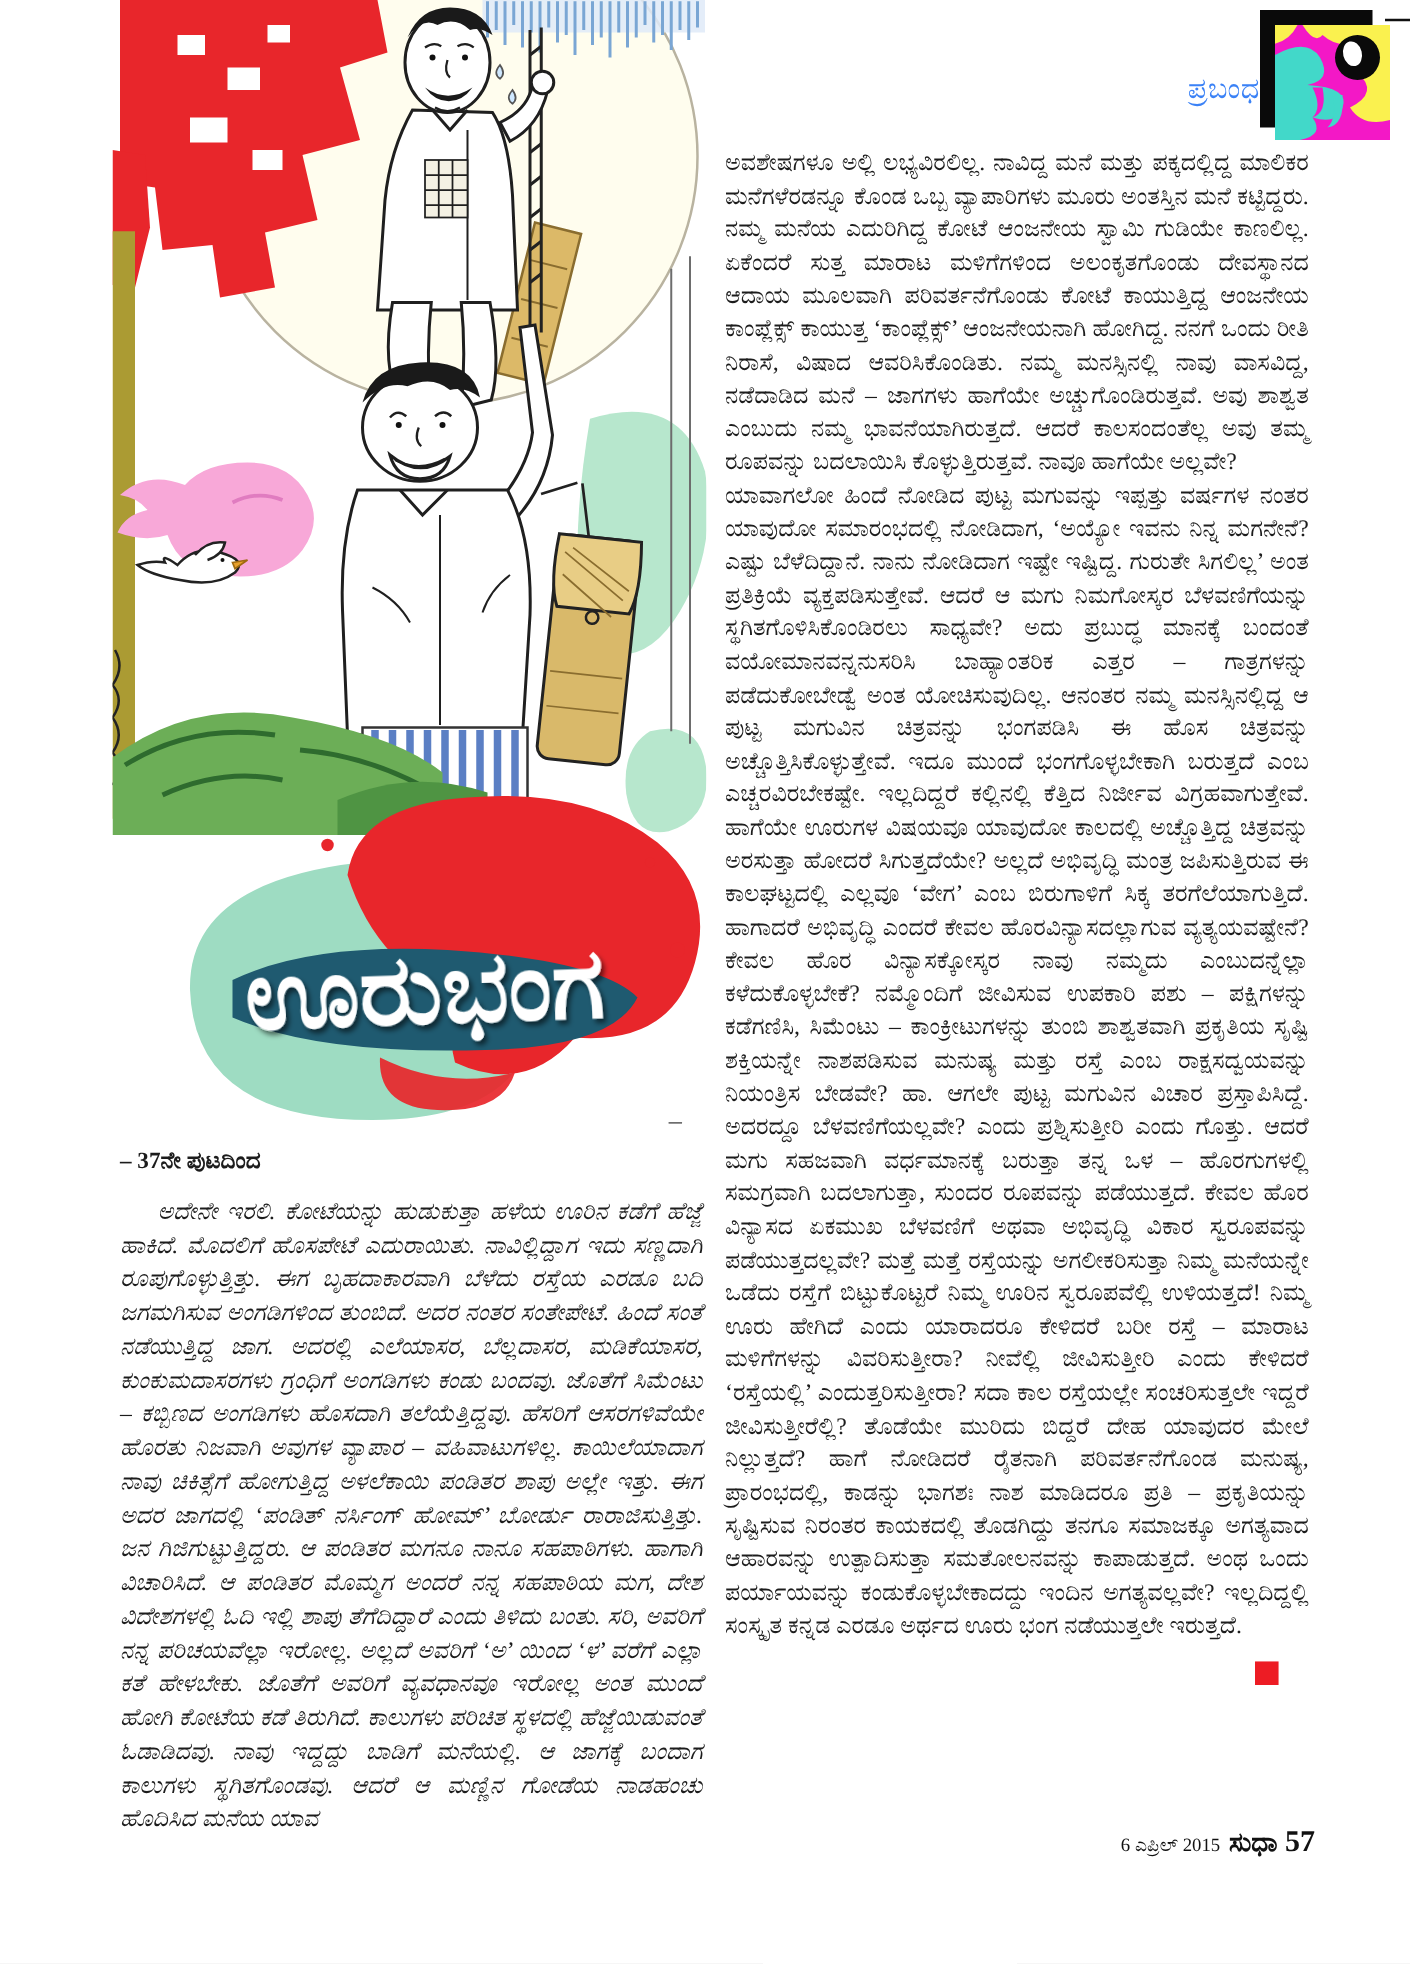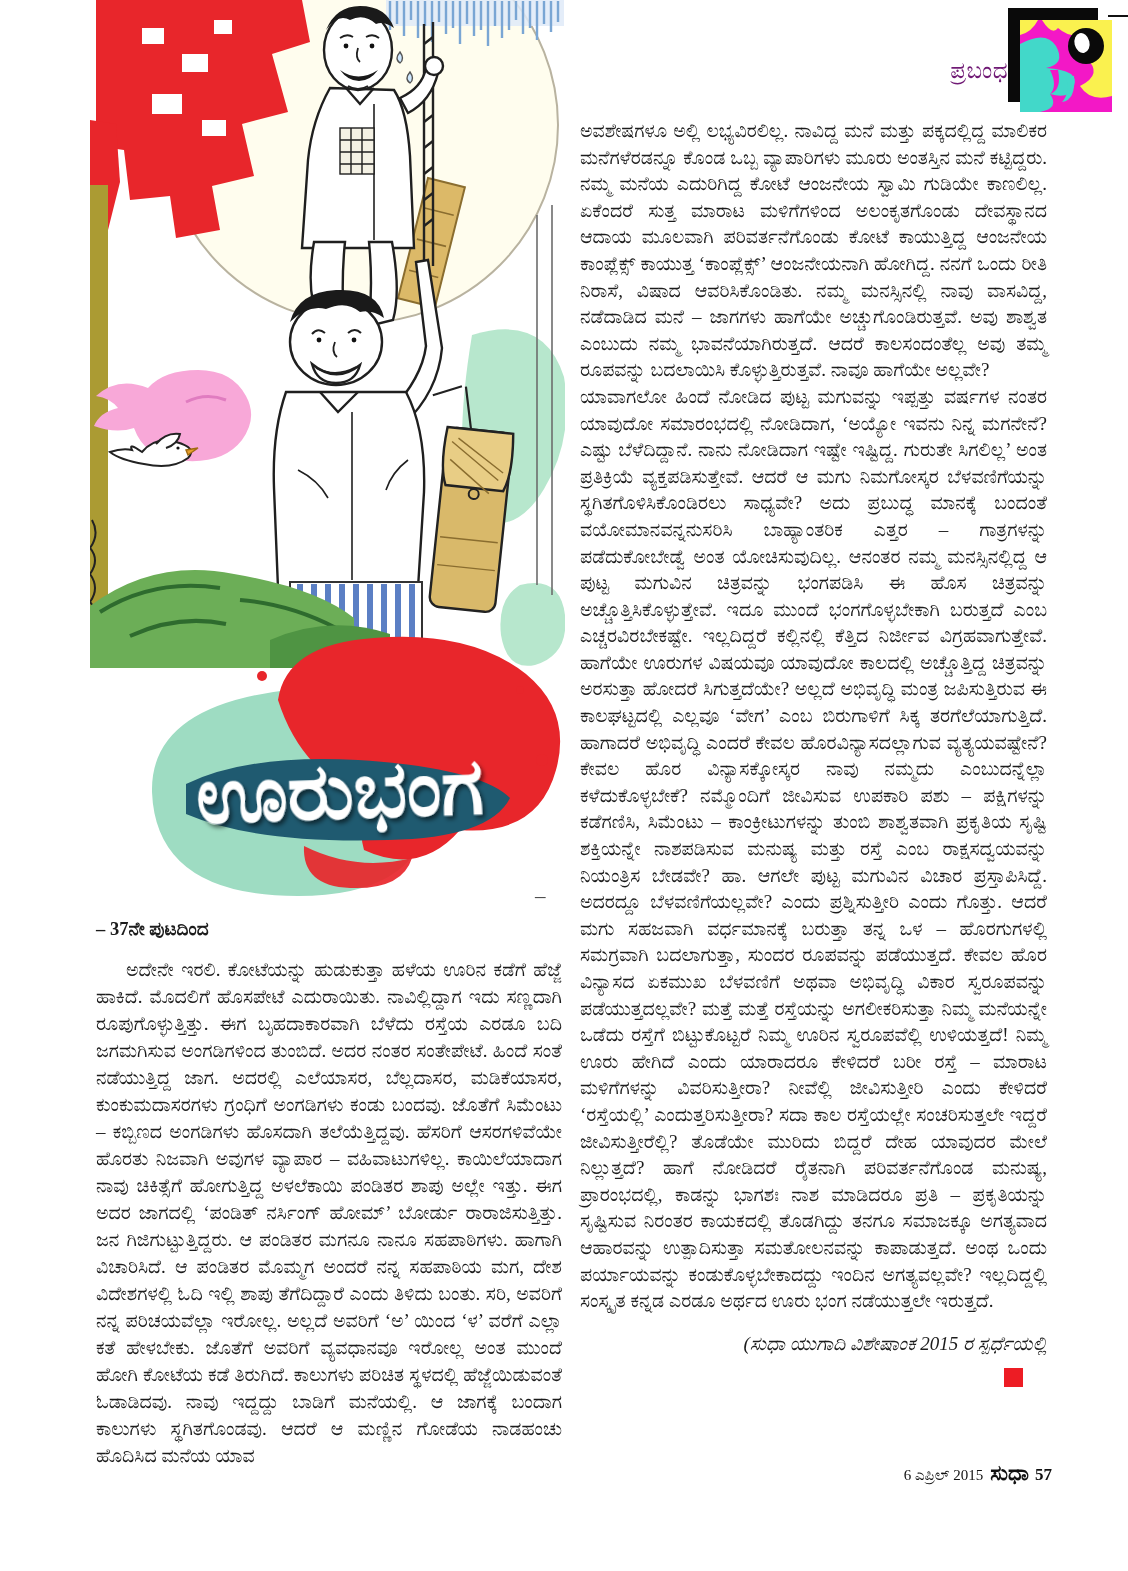--- a/index.html
+++ b/index.html
@@ -4,42 +4,42 @@
 <style>
   html,body{margin:0;padding:0;background:#e9e9e9;}
   .page{
     position:relative;width:1128px;height:1571px;margin:0 auto;
     background:#ffffff;overflow:hidden;
     font-family:"Liberation Serif","DejaVu Serif",serif;color:#1c1c1c;
   }
   
   .category-label{
     position:absolute;left:938px;top:58px;width:70px;
-    font-size:23px;color:#701a75;letter-spacing:.5px;text-align:right;
+    font-size:23px;color:#3b82f6;letter-spacing:.5px;text-align:right;
   }
   .logo-box{position:absolute;left:1008px;top:8px;width:108px;height:104px;}
   .header-rule{position:absolute;left:1108px;top:15px;width:20px;height:2px;background:#111;}
   
   .illus{position:absolute;left:90px;top:0;width:475px;height:905px;}
   .dash-mark{position:absolute;left:535px;top:884px;font-size:21px;color:#444;}
   
   .col{position:absolute;width:467px;font-size:19px;line-height:27px;text-align:justify;}
   .left-col{left:96px;top:916px;width:466px;}
   .right-col{left:580px;top:118px;line-height:26.6px;}
   .cont-note{font-weight:bold;font-size:18.5px;margin-bottom:13px;text-align:left;}
   .para{margin:0;}
-  .para.indent{text-indent:30px;}
+  .para.indent{text-indent:30px;font-style:italic;}
   .credit{margin-top:14px;font-style:italic;text-align:right;font-size:19px;line-height:29px;}
   .credit .l2{padding-right:36px;}
   .endmark-row{height:22px;margin-top:10px;text-align:right;padding-right:24px;}
   .endmark-row svg{vertical-align:top;}
   
   .footer{position:absolute;top:1461px;right:76px;font-size:15px;color:#111;white-space:nowrap;}
   .footer .mag{font-weight:bold;font-size:21px;margin-left:7px;}
-  .footer .pg{font-weight:bold;font-size:17px;margin-left:6px;}
+  .footer .pg{font-weight:bold;font-size:24px;margin-left:6px;}
 </style>
 </head>
 <body>
 
 <div class="page">
 
   <div class="category-label">ಪ್ರಬಂಧ</div>
   <div class="header-rule"></div>
   <div class="logo-box">
     <svg width="108" height="104" viewBox="0 0 108 104">
@@ -192,21 +192,20 @@
 
   <div class="col left-col">
     <div class="cont-note">– 37ನೇ ಪುಟದಿಂದ</div>
     <p class="para indent">ಅದೇನೇ ಇರಲಿ. ಕೋಟೆಯನ್ನು ಹುಡುಕುತ್ತಾ ಹಳೆಯ ಊರಿನ ಕಡೆಗೆ ಹೆಜ್ಜೆ ಹಾಕಿದೆ. ಮೊದಲಿಗೆ ಹೊಸಪೇಟೆ ಎದುರಾಯಿತು. ನಾವಿಲ್ಲಿದ್ದಾಗ ಇದು ಸಣ್ಣದಾಗಿ ರೂಪುಗೊಳ್ಳುತ್ತಿತ್ತು. ಈಗ ಬೃಹದಾಕಾರವಾಗಿ ಬೆಳೆದು ರಸ್ತೆಯ ಎರಡೂ ಬದಿ ಜಗಮಗಿಸುವ ಅಂಗಡಿಗಳಿಂದ ತುಂಬಿದೆ. ಅದರ ನಂತರ ಸಂತೇಪೇಟೆ. ಹಿಂದೆ ಸಂತೆ ನಡೆಯುತ್ತಿದ್ದ ಜಾಗ. ಅದರಲ್ಲಿ ಎಲೆಯಾಸರ, ಬೆಲ್ಲದಾಸರ, ಮಡಿಕೆಯಾಸರ, ಕುಂಕುಮದಾಸರಗಳು ಗ್ರಂಧಿಗೆ ಅಂಗಡಿಗಳು ಕಂಡು ಬಂದವು. ಜೊತೆಗೆ ಸಿಮೆಂಟು – ಕಬ್ಬಿಣದ ಅಂಗಡಿಗಳು ಹೊಸದಾಗಿ ತಲೆಯೆತ್ತಿದ್ದವು. ಹೆಸರಿಗೆ ಆಸರಗಳಿವೆಯೇ ಹೊರತು ನಿಜವಾಗಿ ಅವುಗಳ ವ್ಯಾಪಾರ – ವಹಿವಾಟುಗಳಿಲ್ಲ. ಕಾಯಿಲೆಯಾದಾಗ ನಾವು ಚಿಕಿತ್ಸೆಗೆ ಹೋಗುತ್ತಿದ್ದ ಅಳಲೆಕಾಯಿ ಪಂಡಿತರ ಶಾಪು ಅಲ್ಲೇ ಇತ್ತು. ಈಗ ಅದರ ಜಾಗದಲ್ಲಿ ‘ಪಂಡಿತ್ ನರ್ಸಿಂಗ್ ಹೋಮ್’ ಬೋರ್ಡು ರಾರಾಜಿಸುತ್ತಿತ್ತು. ಜನ ಗಿಜಿಗುಟ್ಟುತ್ತಿದ್ದರು. ಆ ಪಂಡಿತರ ಮಗನೂ ನಾನೂ ಸಹಪಾಠಿಗಳು. ಹಾಗಾಗಿ ವಿಚಾರಿಸಿದೆ. ಆ ಪಂಡಿತರ ಮೊಮ್ಮಗ ಅಂದರೆ ನನ್ನ ಸಹಪಾಠಿಯ ಮಗ, ದೇಶ ವಿದೇಶಗಳಲ್ಲಿ ಓದಿ ಇಲ್ಲಿ ಶಾಪು ತೆಗೆದಿದ್ದಾರೆ ಎಂದು ತಿಳಿದು ಬಂತು. ಸರಿ, ಅವರಿಗೆ ನನ್ನ ಪರಿಚಯವೆಲ್ಲಾ ಇರೋಲ್ಲ. ಅಲ್ಲದೆ ಅವರಿಗೆ ‘ಅ’ ಯಿಂದ ‘ಳ’ ವರೆಗೆ ಎಲ್ಲಾ ಕತೆ ಹೇಳಬೇಕು. ಜೊತೆಗೆ ಅವರಿಗೆ ವ್ಯವಧಾನವೂ ಇರೋಲ್ಲ ಅಂತ ಮುಂದೆ ಹೋಗಿ ಕೋಟೆಯ ಕಡೆ ತಿರುಗಿದೆ. ಕಾಲುಗಳು ಪರಿಚಿತ ಸ್ಥಳದಲ್ಲಿ ಹೆಜ್ಜೆಯಿಡುವಂತೆ ಓಡಾಡಿದವು. ನಾವು ಇದ್ದದ್ದು ಬಾಡಿಗೆ ಮನೆಯಲ್ಲಿ. ಆ ಜಾಗಕ್ಕೆ ಬಂದಾಗ ಕಾಲುಗಳು ಸ್ಥಗಿತಗೊಂಡವು. ಆದರೆ ಆ ಮಣ್ಣಿನ ಗೋಡೆಯ ನಾಡಹಂಚು ಹೊದಿಸಿದ ಮನೆಯ ಯಾವ</p>
   </div>
 
   <div class="col right-col">
     <p class="para">ಅವಶೇಷಗಳೂ ಅಲ್ಲಿ ಲಭ್ಯವಿರಲಿಲ್ಲ. ನಾವಿದ್ದ ಮನೆ ಮತ್ತು ಪಕ್ಕದಲ್ಲಿದ್ದ ಮಾಲಿಕರ ಮನೆಗಳೆರಡನ್ನೂ ಕೊಂಡ ಒಬ್ಬ ವ್ಯಾಪಾರಿಗಳು ಮೂರು ಅಂತಸ್ತಿನ ಮನೆ ಕಟ್ಟಿದ್ದರು. ನಮ್ಮ ಮನೆಯ ಎದುರಿಗಿದ್ದ ಕೋಟೆ ಆಂಜನೇಯ ಸ್ವಾಮಿ ಗುಡಿಯೇ ಕಾಣಲಿಲ್ಲ. ಏಕೆಂದರೆ ಸುತ್ತ ಮಾರಾಟ ಮಳಿಗೆಗಳಿಂದ ಅಲಂಕೃತಗೊಂಡು ದೇವಸ್ಥಾನದ ಆದಾಯ ಮೂಲವಾಗಿ ಪರಿವರ್ತನೆಗೊಂಡು ಕೋಟೆ ಕಾಯುತ್ತಿದ್ದ ಆಂಜನೇಯ ಕಾಂಪ್ಲೆಕ್ಸ್ ಕಾಯುತ್ತ ‘ಕಾಂಪ್ಲೆಕ್ಸ್’ ಆಂಜನೇಯನಾಗಿ ಹೋಗಿದ್ದ. ನನಗೆ ಒಂದು ರೀತಿ ನಿರಾಸೆ, ವಿಷಾದ ಆವರಿಸಿಕೊಂಡಿತು. ನಮ್ಮ ಮನಸ್ಸಿನಲ್ಲಿ ನಾವು ವಾಸವಿದ್ದ, ನಡೆದಾಡಿದ ಮನೆ – ಜಾಗಗಳು ಹಾಗೆಯೇ ಅಚ್ಚುಗೊಂಡಿರುತ್ತವೆ. ಅವು ಶಾಶ್ವತ ಎಂಬುದು ನಮ್ಮ ಭಾವನೆಯಾಗಿರುತ್ತದೆ. ಆದರೆ ಕಾಲಸಂದಂತೆಲ್ಲ ಅವು ತಮ್ಮ ರೂಪವನ್ನು ಬದಲಾಯಿಸಿ ಕೊಳ್ಳುತ್ತಿರುತ್ತವೆ. ನಾವೂ ಹಾಗೆಯೇ ಅಲ್ಲವೇ?</p>
     <p class="para">ಯಾವಾಗಲೋ ಹಿಂದೆ ನೋಡಿದ ಪುಟ್ಟ ಮಗುವನ್ನು ಇಪ್ಪತ್ತು ವರ್ಷಗಳ ನಂತರ ಯಾವುದೋ ಸಮಾರಂಭದಲ್ಲಿ ನೋಡಿದಾಗ, ‘ಅಯ್ಯೋ ಇವನು ನಿನ್ನ ಮಗನೇನೆ? ಎಷ್ಟು ಬೆಳೆದಿದ್ದಾನೆ. ನಾನು ನೋಡಿದಾಗ ಇಷ್ಟೇ ಇಷ್ಟಿದ್ದ. ಗುರುತೇ ಸಿಗಲಿಲ್ಲ’ ಅಂತ ಪ್ರತಿಕ್ರಿಯೆ ವ್ಯಕ್ತಪಡಿಸುತ್ತೇವೆ. ಆದರೆ ಆ ಮಗು ನಿಮಗೋಸ್ಕರ ಬೆಳವಣಿಗೆಯನ್ನು ಸ್ಥಗಿತಗೊಳಿಸಿಕೊಂಡಿರಲು ಸಾಧ್ಯವೇ? ಅದು ಪ್ರಬುದ್ಧ ಮಾನಕ್ಕೆ ಬಂದಂತೆ ವಯೋಮಾನವನ್ನನುಸರಿಸಿ ಬಾಹ್ಯಾಂತರಿಕ ಎತ್ತರ – ಗಾತ್ರಗಳನ್ನು ಪಡೆದುಕೋಬೇಡ್ವೆ ಅಂತ ಯೋಚಿಸುವುದಿಲ್ಲ. ಆನಂತರ ನಮ್ಮ ಮನಸ್ಸಿನಲ್ಲಿದ್ದ ಆ ಪುಟ್ಟ ಮಗುವಿನ ಚಿತ್ರವನ್ನು ಭಂಗಪಡಿಸಿ ಈ ಹೊಸ ಚಿತ್ರವನ್ನು ಅಚ್ಚೊತ್ತಿಸಿಕೊಳ್ಳುತ್ತೇವೆ. ಇದೂ ಮುಂದೆ ಭಂಗಗೊಳ್ಳಬೇಕಾಗಿ ಬರುತ್ತದೆ ಎಂಬ ಎಚ್ಚರವಿರಬೇಕಷ್ಟೇ. ಇಲ್ಲದಿದ್ದರೆ ಕಲ್ಲಿನಲ್ಲಿ ಕೆತ್ತಿದ ನಿರ್ಜೀವ ವಿಗ್ರಹವಾಗುತ್ತೇವೆ. ಹಾಗೆಯೇ ಊರುಗಳ ವಿಷಯವೂ ಯಾವುದೋ ಕಾಲದಲ್ಲಿ ಅಚ್ಚೊತ್ತಿದ್ದ ಚಿತ್ರವನ್ನು ಅರಸುತ್ತಾ ಹೋದರೆ ಸಿಗುತ್ತದೆಯೇ? ಅಲ್ಲದೆ ಅಭಿವೃದ್ಧಿ ಮಂತ್ರ ಜಪಿಸುತ್ತಿರುವ ಈ ಕಾಲಘಟ್ಟದಲ್ಲಿ ಎಲ್ಲವೂ ‘ವೇಗ’ ಎಂಬ ಬಿರುಗಾಳಿಗೆ ಸಿಕ್ಕ ತರಗೆಲೆಯಾಗುತ್ತಿದೆ. ಹಾಗಾದರೆ ಅಭಿವೃದ್ಧಿ ಎಂದರೆ ಕೇವಲ ಹೊರವಿನ್ಯಾಸದಲ್ಲಾಗುವ ವ್ಯತ್ಯಯವಷ್ಟೇನೆ? ಕೇವಲ ಹೊರ ವಿನ್ಯಾಸಕ್ಕೋಸ್ಕರ ನಾವು ನಮ್ಮದು ಎಂಬುದನ್ನೆಲ್ಲಾ ಕಳೆದುಕೊಳ್ಳಬೇಕೆ? ನಮ್ಮೊಂದಿಗೆ ಜೀವಿಸುವ ಉಪಕಾರಿ ಪಶು – ಪಕ್ಷಿಗಳನ್ನು ಕಡೆಗಣಿಸಿ, ಸಿಮೆಂಟು – ಕಾಂಕ್ರೀಟುಗಳನ್ನು ತುಂಬಿ ಶಾಶ್ವತವಾಗಿ ಪ್ರಕೃತಿಯ ಸೃಷ್ಟಿ ಶಕ್ತಿಯನ್ನೇ ನಾಶಪಡಿಸುವ ಮನುಷ್ಯ ಮತ್ತು ರಸ್ತೆ ಎಂಬ ರಾಕ್ಷಸದ್ವಯವನ್ನು ನಿಯಂತ್ರಿಸ ಬೇಡವೇ? ಹಾ. ಆಗಲೇ ಪುಟ್ಟ ಮಗುವಿನ ವಿಚಾರ ಪ್ರಸ್ತಾಪಿಸಿದ್ದೆ. ಅದರದ್ದೂ ಬೆಳವಣಿಗೆಯಲ್ಲವೇ? ಎಂದು ಪ್ರಶ್ನಿಸುತ್ತೀರಿ ಎಂದು ಗೊತ್ತು. ಆದರೆ ಮಗು ಸಹಜವಾಗಿ ವರ್ಧಮಾನಕ್ಕೆ ಬರುತ್ತಾ ತನ್ನ ಒಳ – ಹೊರಗುಗಳಲ್ಲಿ ಸಮಗ್ರವಾಗಿ ಬದಲಾಗುತ್ತಾ, ಸುಂದರ ರೂಪವನ್ನು ಪಡೆಯುತ್ತದೆ. ಕೇವಲ ಹೊರ ವಿನ್ಯಾಸದ ಏಕಮುಖ ಬೆಳವಣಿಗೆ ಅಥವಾ ಅಭಿವೃದ್ಧಿ ವಿಕಾರ ಸ್ವರೂಪವನ್ನು ಪಡೆಯುತ್ತದಲ್ಲವೇ? ಮತ್ತೆ ಮತ್ತೆ ರಸ್ತೆಯನ್ನು ಅಗಲೀಕರಿಸುತ್ತಾ ನಿಮ್ಮ ಮನೆಯನ್ನೇ ಒಡೆದು ರಸ್ತೆಗೆ ಬಿಟ್ಟುಕೊಟ್ಟರೆ ನಿಮ್ಮ ಊರಿನ ಸ್ವರೂಪವೆಲ್ಲಿ ಉಳಿಯತ್ತದೆ! ನಿಮ್ಮ ಊರು ಹೇಗಿದೆ ಎಂದು ಯಾರಾದರೂ ಕೇಳಿದರೆ ಬರೀ ರಸ್ತೆ – ಮಾರಾಟ ಮಳಿಗೆಗಳನ್ನು ವಿವರಿಸುತ್ತೀರಾ? ನೀವೆಲ್ಲಿ ಜೀವಿಸುತ್ತೀರಿ ಎಂದು ಕೇಳಿದರೆ ‘ರಸ್ತೆಯಲ್ಲಿ’ ಎಂದುತ್ತರಿಸುತ್ತೀರಾ? ಸದಾ ಕಾಲ ರಸ್ತೆಯಲ್ಲೇ ಸಂಚರಿಸುತ್ತಲೇ ಇದ್ದರೆ ಜೀವಿಸುತ್ತೀರೆಲ್ಲಿ? ತೊಡೆಯೇ ಮುರಿದು ಬಿದ್ದರೆ ದೇಹ ಯಾವುದರ ಮೇಲೆ ನಿಲ್ಲುತ್ತದೆ? ಹಾಗೆ ನೋಡಿದರೆ ರೈತನಾಗಿ ಪರಿವರ್ತನೆಗೊಂಡ ಮನುಷ್ಯ, ಪ್ರಾರಂಭದಲ್ಲಿ, ಕಾಡನ್ನು ಭಾಗಶಃ ನಾಶ ಮಾಡಿದರೂ ಪ್ರತಿ – ಪ್ರಕೃತಿಯನ್ನು ಸೃಷ್ಟಿಸುವ ನಿರಂತರ ಕಾಯಕದಲ್ಲಿ ತೊಡಗಿದ್ದು ತನಗೂ ಸಮಾಜಕ್ಕೂ ಅಗತ್ಯವಾದ ಆಹಾರವನ್ನು ಉತ್ಪಾದಿಸುತ್ತಾ ಸಮತೋಲನವನ್ನು ಕಾಪಾಡುತ್ತದೆ. ಅಂಥ ಒಂದು ಪರ್ಯಾಯವನ್ನು ಕಂಡುಕೊಳ್ಳಬೇಕಾದದ್ದು ಇಂದಿನ ಅಗತ್ಯವಲ್ಲವೇ? ಇಲ್ಲದಿದ್ದಲ್ಲಿ ಸಂಸ್ಕೃತ ಕನ್ನಡ ಎರಡೂ ಅರ್ಥದ ಊರು ಭಂಗ ನಡೆಯುತ್ತಲೇ ಇರುತ್ತದೆ.</p>
     <div class="credit">
-      <div>(ಸುಧಾ ಯುಗಾದಿ ವಿಶೇಷಾಂಕ 2015 ರ ಸ್ಪರ್ಧೆಯಲ್ಲಿ</div>
     </div>
     <div class="endmark-row">
       <svg width="19" height="19" viewBox="0 0 19 19">
         <rect x="0" y="0" width="19" height="19" fill="#ed1c24"></rect>
       </svg>
     </div>
   </div>
 
   <div class="footer">
     <span>6 ಎಪ್ರಿಲ್ 2015</span><span class="mag">ಸುಧಾ</span><span class="pg">57</span>

